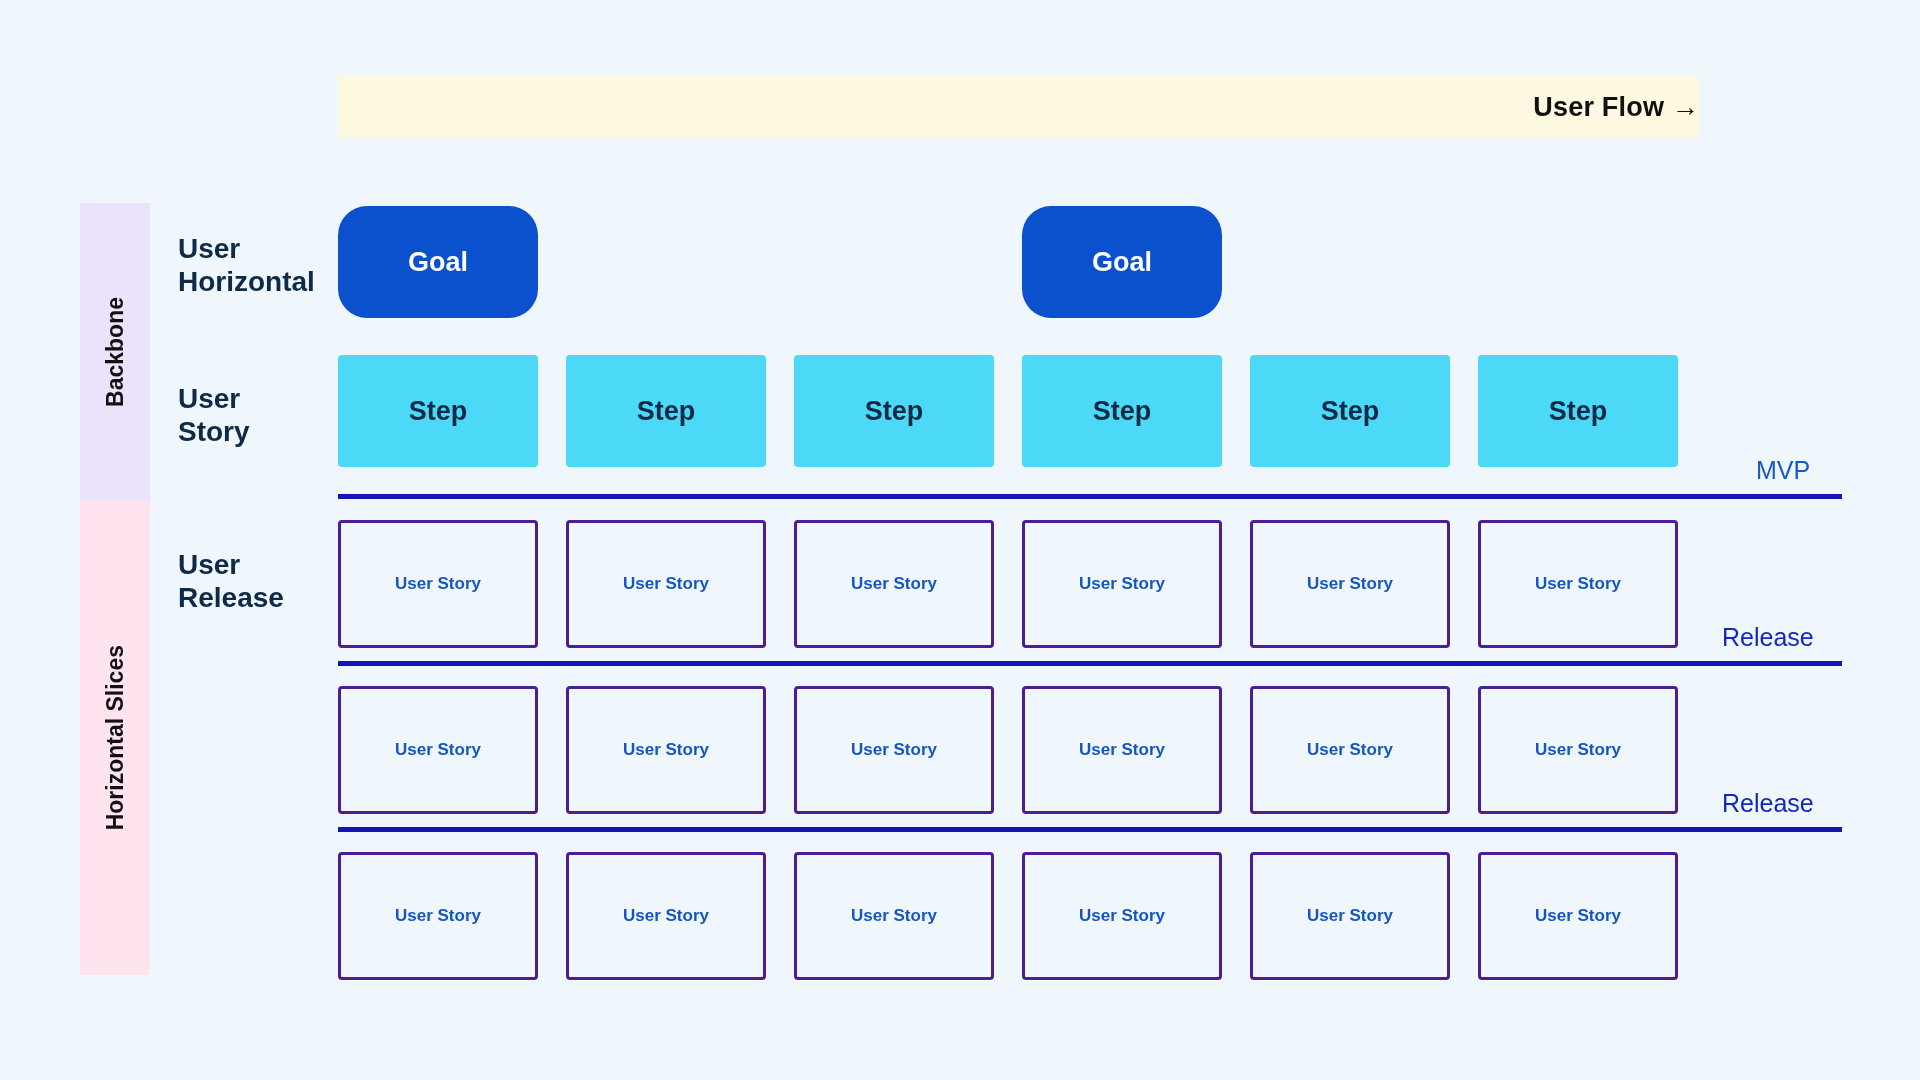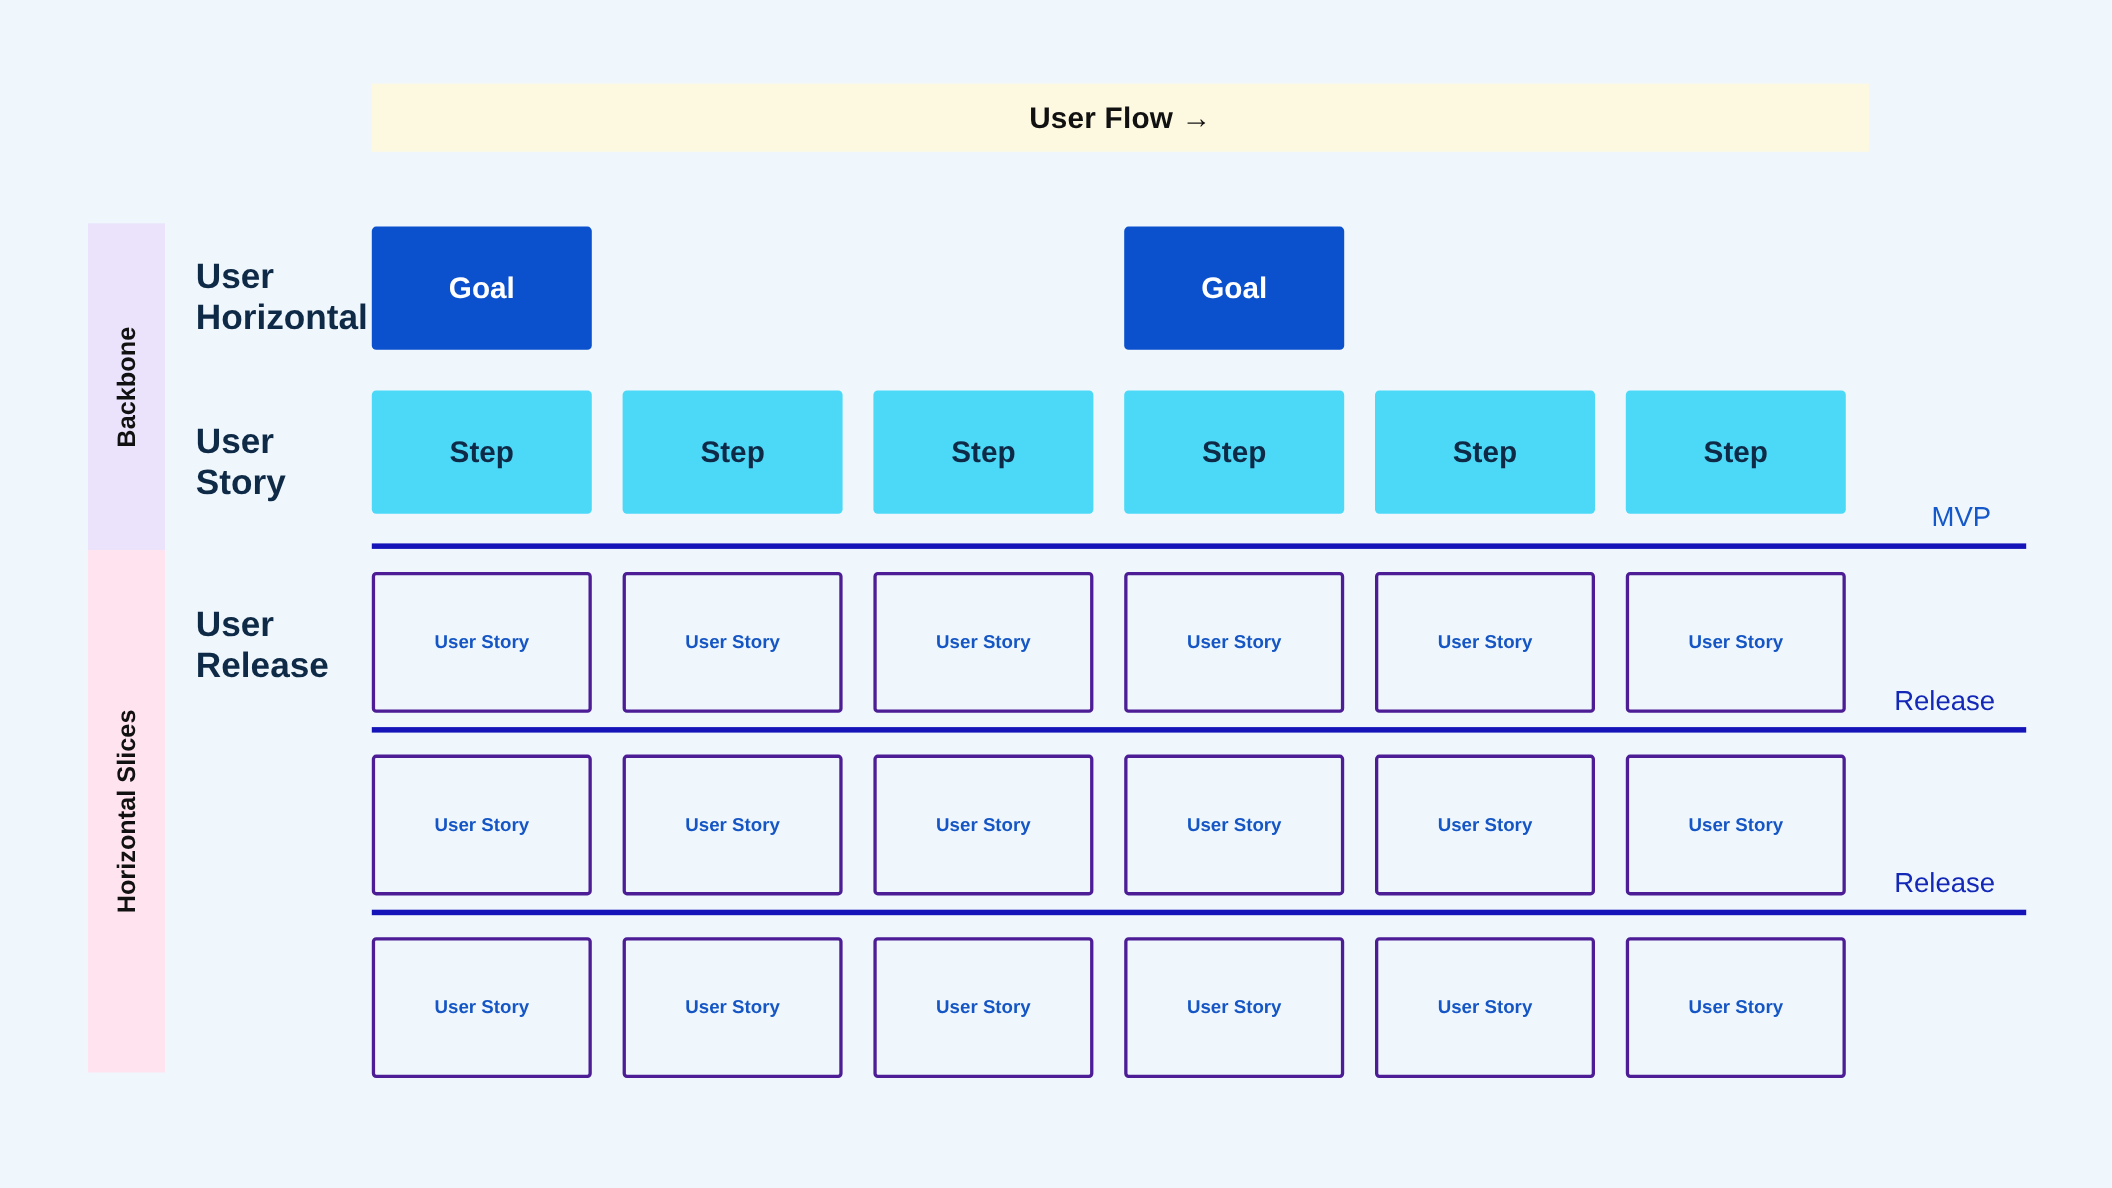--- a/index.html
+++ b/index.html
@@ -23,21 +23,21 @@
   
   .flow-banner {
     position: absolute;
     left: 338px;
     top: 76px;
     width: 1361px;
     height: 62px;
     background: #fdf8e0;
     display: flex;
     align-items: center;
-    justify-content: center;
+    justify-content: flex-end;
   }
   .flow-banner-label {
     font-size: 27px;
     font-weight: bold;
     color: #111111;
     letter-spacing: 0.2px;
   }
 
   
   .band {
@@ -65,21 +65,21 @@
     font-weight: bold;
     color: #111111;
     white-space: nowrap;
   }
 
   
   .row-label {
     position: absolute;
     left: 178px;
     width: 150px;
-    font-size: 32px;
+    font-size: 28px;
     font-weight: bold;
     line-height: 1.17;
     color: #0e2a47;
   }
   .row-label-activities { top: 233px; }
   .row-label-tasks      { top: 383px; }
   .row-label-stories    { top: 549px; }
 
   
   .row {
@@ -106,20 +106,21 @@
     flex: 0 0 200px;
   }
   .card-spacer {
     background: transparent;
   }
   .card-goal {
     background: #0b51ce;
     color: #ffffff;
     font-size: 27px;
     font-weight: bold;
+    border-radius: 29px;
   }
   .card-step {
     background: #4cd9f7;
     color: #0e2a47;
     font-size: 27px;
     font-weight: bold;
   }
   .card-story {
     background: transparent;
     border: 3px solid #4c1d95;

